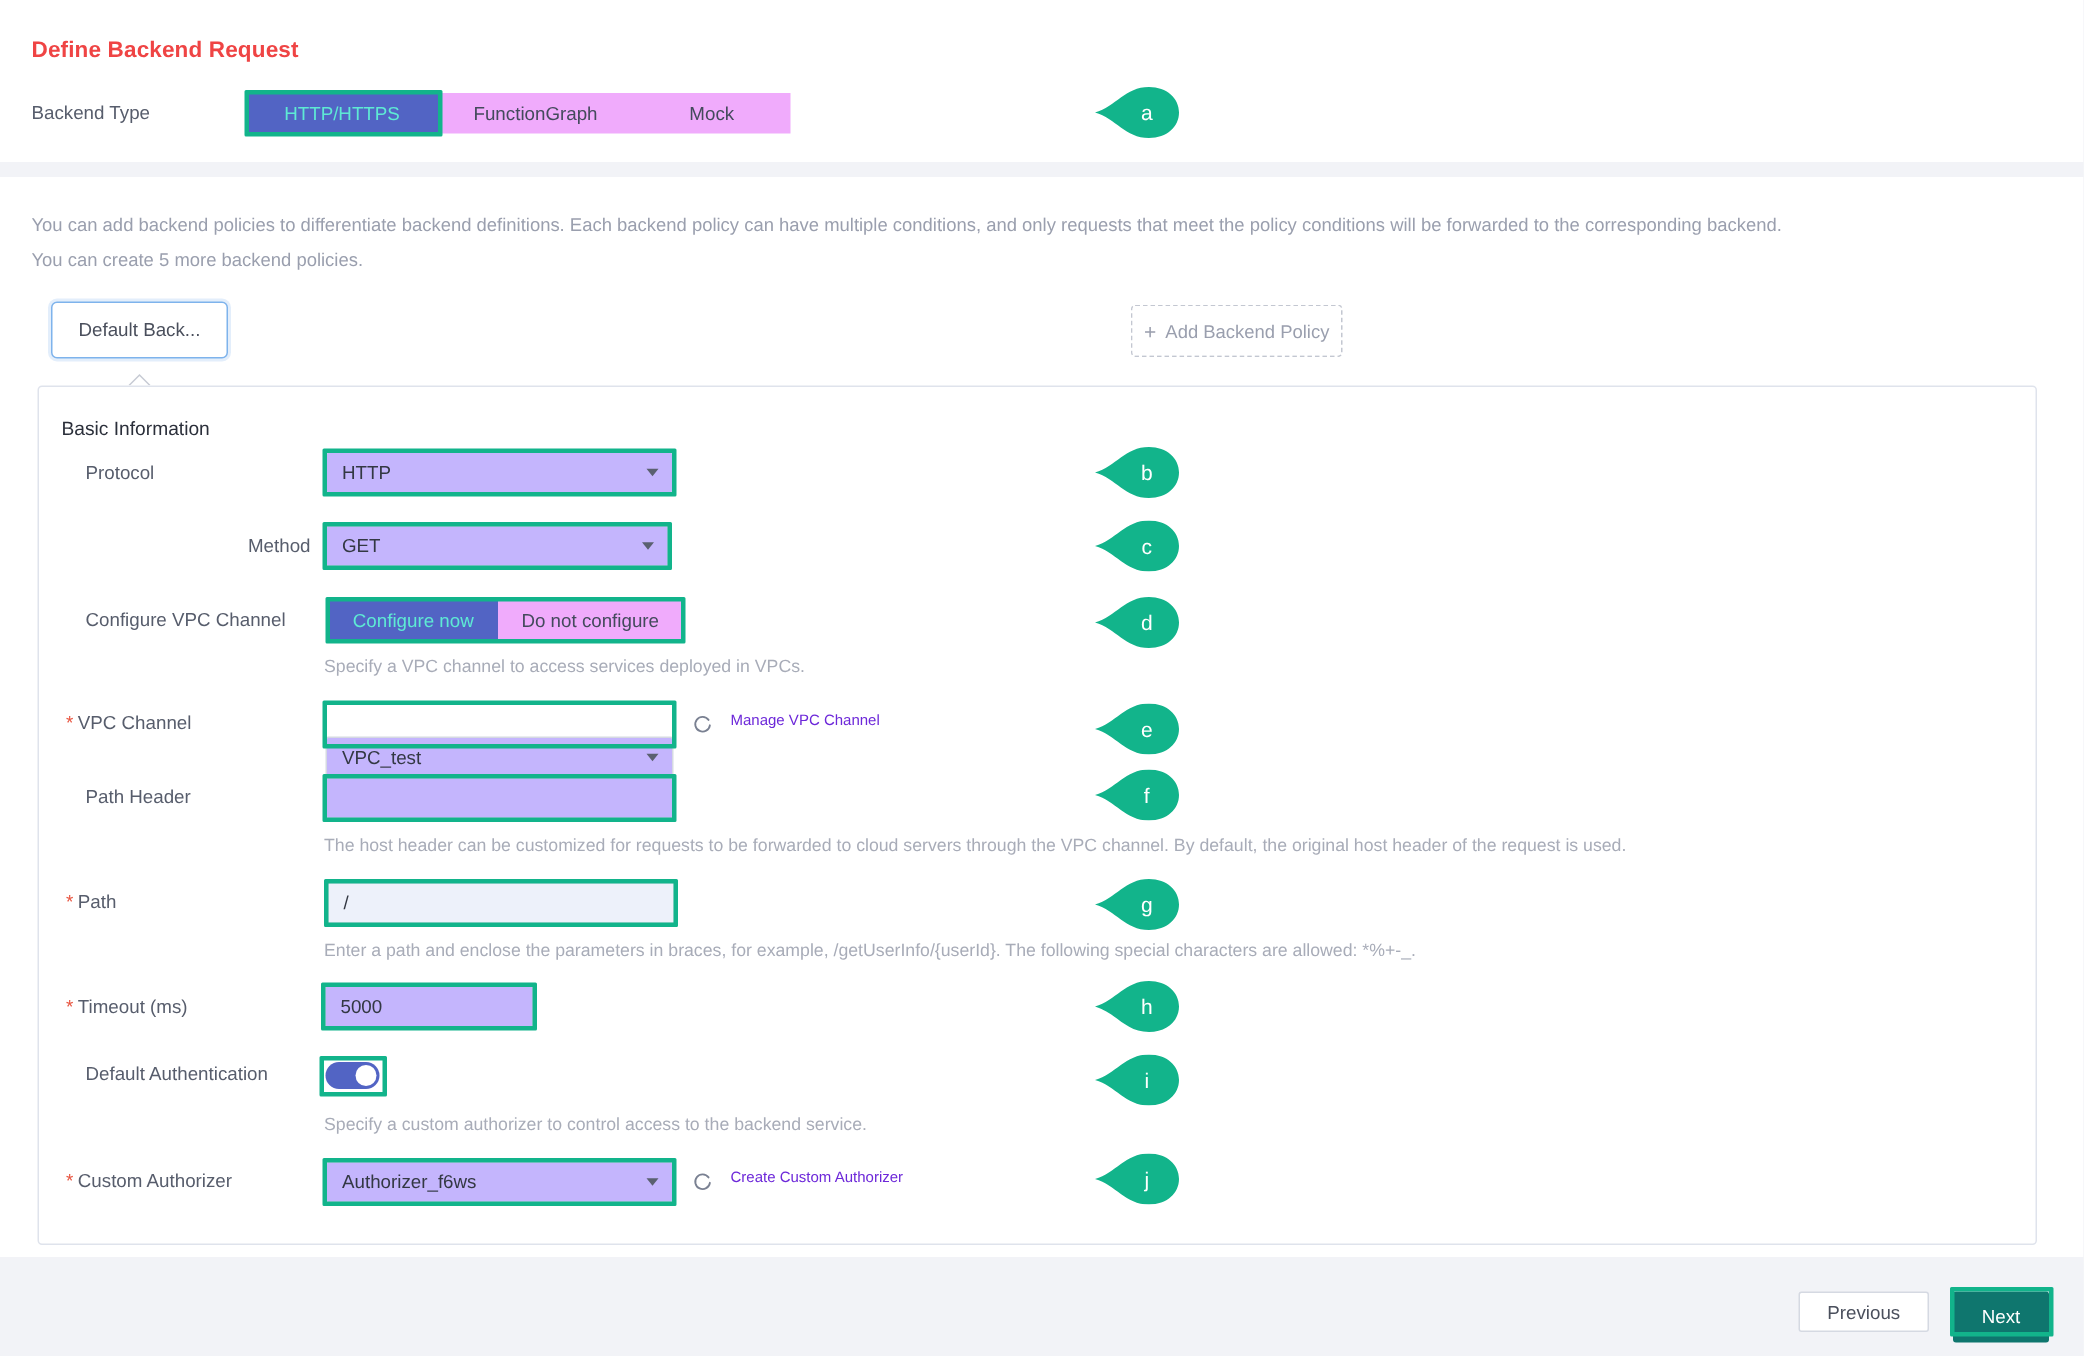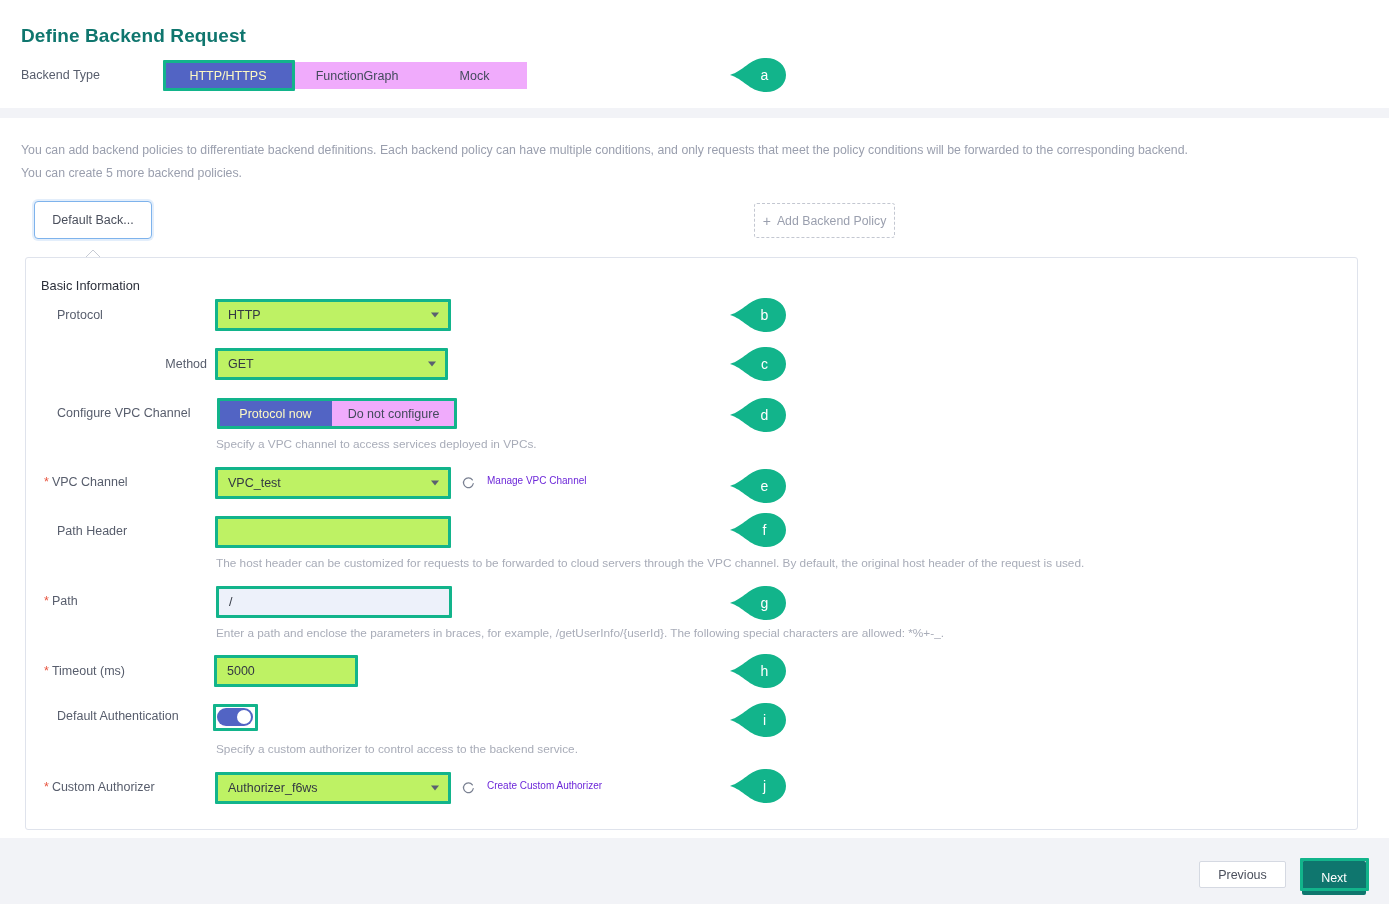--- a/index.html
+++ b/index.html
@@ -24,23 +24,23 @@
     left: 0;
     width: 1389px;
   }
   #card-top { top: 0; height: 108px; }
   #card-body { top: 118px; height: 720px; }
 
   .page-title {
     position: absolute;
     left: 21px;
     top: 25px;
-    font-size: 19px;
+    font-size: 15px;
     font-weight: bold;
-    color: #0f766e;
+    color: #ef4444;
     letter-spacing: 0.1px;
   }
 
   
   .backend-type-label {
     position: absolute;
     left: 21px;
     top: 68px;
     font-size: 12.5px;
     color: #575d6c;
@@ -57,21 +57,21 @@
     align-items: center;
     justify-content: center;
     font-size: 12.5px;
     background: #f0abfc;
     color: #434a5c;
     cursor: pointer;
     user-select: none;
   }
   .seg.active {
     background: #5264c4;
-    color: #fef9c3;
+    color: #5eead4;
   }
   #seg-http { width: 128px; }
   #seg-fg { width: 130px; }
   #seg-mock { width: 105px; }
 
   
   .hl {
     position: absolute;
     border: 3px solid #12b48b;
     pointer-events: none;
@@ -194,21 +194,21 @@
   .fhint {
     position: absolute;
     left: 216px;
     font-size: 11.8px;
     color: #a8acb8;
   }
 
   
   .fld {
     position: absolute;
-    background: #bef264;
+    background: #c4b5fd;
     border: 1px solid #d5d9e2;
     border-radius: 2px;
     height: 28px;
     display: flex;
     align-items: center;
     padding: 0 10px;
     font-size: 12.5px;
     color: #333843;
   }
   .fld.filled { background: #edf1fa; }
@@ -352,30 +352,30 @@
   <div class="fld" id="fld-method" style="left:217px; top:350px; width:229px;">
     <span class="fld-text">GET</span>
     <span class="caret"></span>
   </div>
   <div class="hl" style="left:215px; top:348px; width:233px; height:32px;"></div>
 
   <div class="flabel" style="left:57px; top:406px; width:170px; text-align:left;">
     <span>Configure VPC Channel</span>
   </div>
   <div class="seg-group" id="vpc-config-group" style="left:219px; top:400px;">
-    <div class="seg active" style="width:113px;">Protocol now</div>
+    <div class="seg active" style="width:113px;">Configure now</div>
     <div class="seg" style="width:123px;">Do not configure</div>
   </div>
   <div class="hl" style="left:217px; top:398px; width:240px; height:31px;"></div>
   <div class="fhint" style="top:437px;">Specify a VPC channel to access services deployed in VPCs.</div>
 
   <div class="flabel" style="left:44px; top:475px; width:180px; text-align:left;">
     <span class="req">*</span><span>VPC Channel</span>
   </div>
-  <div class="fld" id="fld-vpc-channel" style="left:217px; top:469px; width:232px;">
+  <div class="fld" id="fld-vpc-channel" style="left:217px; top:491px; width:232px;">
     <span class="fld-text">VPC_test</span>
     <span class="caret"></span>
   </div>
   <div class="hl" style="left:215px; top:467px; width:236px; height:32px;"></div>
   <div class="refresh-ico" style="left:461px; top:476px;">
     <svg width="14" height="14" viewBox="0 0 16 16">
       <path d="M13 4.5 A5.6 5.6 0 1 0 14 8.6" fill="none" stroke="#7a8192" stroke-width="1.4" stroke-linecap="round"></path>
     </svg>
   </div>
   <div class="link" style="left:487px; top:475px;">Manage VPC Channel</div>

